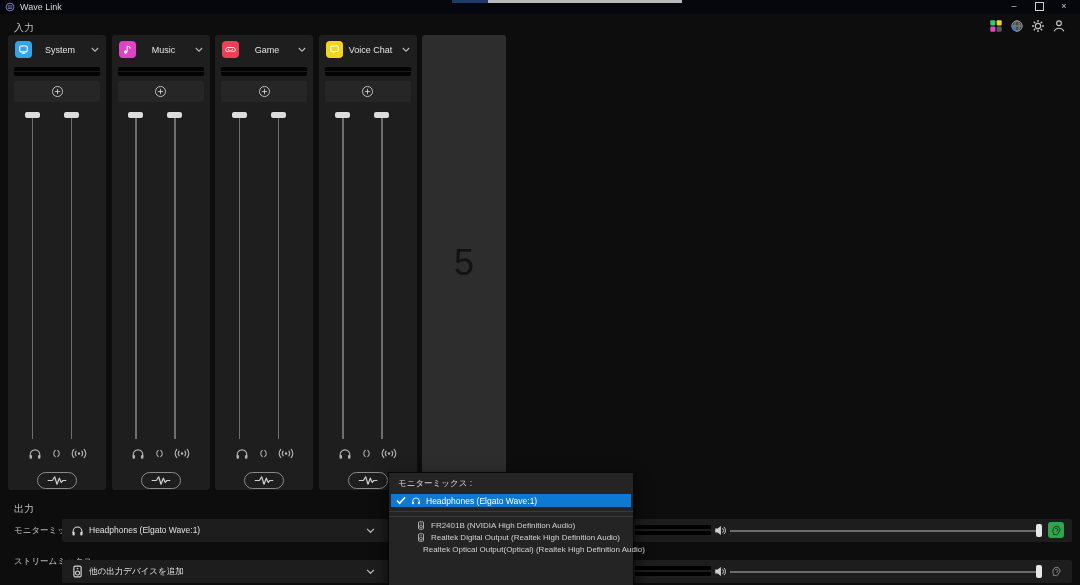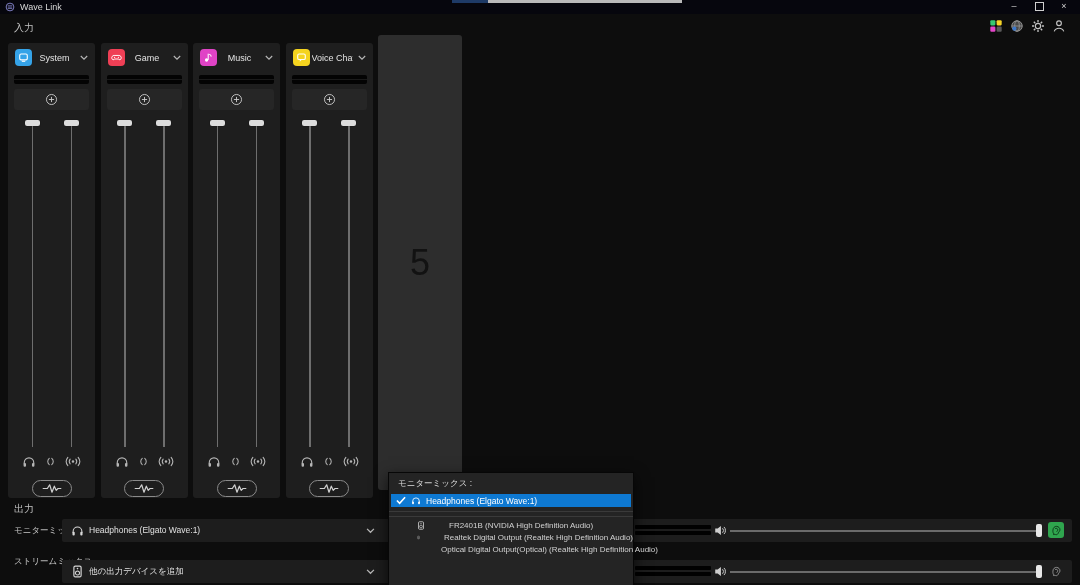--- a/index.html
+++ b/index.html
@@ -15,21 +15,21 @@
           color:#cfcfcf;line-height:13px;cursor:default;}
   .tb-min{right:54px}.tb-max{right:29px}.tb-close{right:4px}
   .maxbox{display:inline-block;width:7px;height:7px;border:1px solid #cfcfcf;vertical-align:middle;}
   
   .appicons{position:absolute;right:14px;top:19px;display:flex;gap:7px;align-items:center;}
   .appicons .aic{width:14px;height:14px;}
   
   .sec-label{position:absolute;left:14px;font-size:10px;color:#c2c2c2;}
   
   .strips{position:absolute;left:8px;top:35px;display:flex;gap:5.5px;}
-  .strip{position:relative;width:87px;height:455px;background:#1e1e1e;border-radius:3px;margin-top:8px;}
+  .strip{position:relative;width:98px;height:455px;background:#1e1e1e;border-radius:3px;}
   .ch-icon{position:absolute;left:7px;top:6px;width:17px;height:17px;border-radius:4px;
            background:var(--ch);display:flex;align-items:center;justify-content:center;}
   .ch-icon svg{width:11px;height:11px;}
   .ch-name{position:absolute;left:26px;right:20px;top:10px;font-size:9px;color:#e3e3e3;
            text-align:center;white-space:nowrap;overflow:hidden;}
   .ch-chev{position:absolute;right:7px;top:12px;width:8px;height:6px;}
   .ch-meter{position:absolute;left:6px;right:6px;top:32px;height:9px;background:#030303;border-radius:2px;}
   .ch-meter::after{content:"";position:absolute;left:0;right:0;top:4px;height:1px;background:#1a1a1a;}
   .ch-plus{position:absolute;left:6px;right:6px;top:46px;height:21px;background:#262626;border-radius:3px;
            display:flex;align-items:center;justify-content:center;cursor:pointer;}
@@ -67,21 +67,21 @@
          border:1px solid #070707;box-shadow:0 5px 14px rgba(0,0,0,.7);z-index:50;box-sizing:border-box;}
   .p-title{padding:5px 9px 4px;font-size:8.5px;color:#dedede;}
   .p-sel{margin:0 2px;height:13px;background:#0e79d2;display:flex;align-items:center;cursor:pointer;}
   .p-sel .chk{width:10px;height:9px;margin-left:5px;}
   .p-sel .hp{width:10px;height:9px;margin-left:5px;}
   .p-sel span{margin-left:5px;font-size:8.5px;color:#fff;white-space:nowrap;}
   .p-div{height:1px;background:#3a3a3a;margin:4px 0 3px;}
   .p-item{height:13px;display:flex;align-items:center;cursor:pointer;}
   .p-item .hp{width:10px;height:9px;margin-left:27px;}
   .p-item span{margin-left:6px;font-size:8.5px;color:#d8d8d8;white-space:nowrap;}
-  .p-dev{height:11.8px;display:flex;align-items:center;cursor:pointer;gap:18px;}
+  .p-dev{height:11.8px;display:flex;align-items:center;cursor:pointer;}
   .p-dev svg{width:8px;height:9px;margin-left:28px;}
   .p-dev span{margin-left:6px;font-size:8px;color:#d2d2d2;white-space:nowrap;}
   .hidden-defs{position:absolute;width:0;height:0;overflow:hidden;}
   
   .g{display:none}
   [data-icon="monitor"] .g-monitor{display:block}
   [data-icon="music-note"] .g-note{display:block}
   [data-icon="game-controller"] .g-game{display:block}
   [data-icon="chat-bubble"] .g-chat{display:block}
 </style>
@@ -238,29 +238,29 @@
         <svg width="16" height="13" style="color:#b5b5b5">
             <use href="#sy-cast"></use>
           </svg>
       </div>
       <div class="ch-oval">
         <svg width="24" height="13">
             <use href="#sy-pulse"></use>
           </svg>
       </div>
     </div>
-      <div class="strip" data-icon="game-controller">
-      <div class="ch-icon" style="background: rgb(239, 63, 85);">
-
-        <svg class="g g-game">
-            <use href="#sy-game"></use>
-          </svg>
-
-      </div>
-      <div class="ch-name">Game</div>
+      <div class="strip" data-icon="music-note">
+      <div class="ch-icon" style="background: rgb(224, 67, 198);">
+
+        <svg class="g g-note">
+            <use href="#sy-note"></use>
+          </svg>
+
+      </div>
+      <div class="ch-name">Music</div>
       <svg class="ch-chev">
           <use href="#sy-chev"></use>
         </svg>
       <div class="ch-meter"></div>
       <div class="ch-plus">
         <svg>
             <use href="#sy-plus"></use>
           </svg>
       </div>
       <div class="track t1"></div>
@@ -277,29 +277,29 @@
         <svg width="16" height="13" style="color:#b5b5b5">
             <use href="#sy-cast"></use>
           </svg>
       </div>
       <div class="ch-oval">
         <svg width="24" height="13">
             <use href="#sy-pulse"></use>
           </svg>
       </div>
     </div>
-      <div class="strip" data-icon="music-note">
-      <div class="ch-icon" style="background: rgb(224, 67, 198);">
-
-        <svg class="g g-note">
-            <use href="#sy-note"></use>
-          </svg>
-
-      </div>
-      <div class="ch-name">Music</div>
+      <div class="strip" data-icon="game-controller">
+      <div class="ch-icon" style="background: rgb(239, 63, 85);">
+
+        <svg class="g g-game">
+            <use href="#sy-game"></use>
+          </svg>
+
+      </div>
+      <div class="ch-name">Game</div>
       <svg class="ch-chev">
           <use href="#sy-chev"></use>
         </svg>
       <div class="ch-meter"></div>
       <div class="ch-plus">
         <svg>
             <use href="#sy-plus"></use>
           </svg>
       </div>
       <div class="track t1"></div>
@@ -440,17 +440,17 @@
     <div class="p-dev">
       <svg style="color:#cfcfcf">
           <use href="#sy-devbox"></use>
         </svg>
       <span>Realtek Digital Output (Realtek High Definition Audio)</span>
     </div>
     <div class="p-dev">
       <svg style="color:#cfcfcf">
           <use href="#sy-devbox"></use>
         </svg>
-      <span>Optical Digital Output(Optical) (Realtek High Definition Audio)</span>
+      <span>Realtek Optical Output(Optical) (Realtek High Definition Audio)</span>
     </div>
   </div>
 
 </div>
 
 </body></html>

